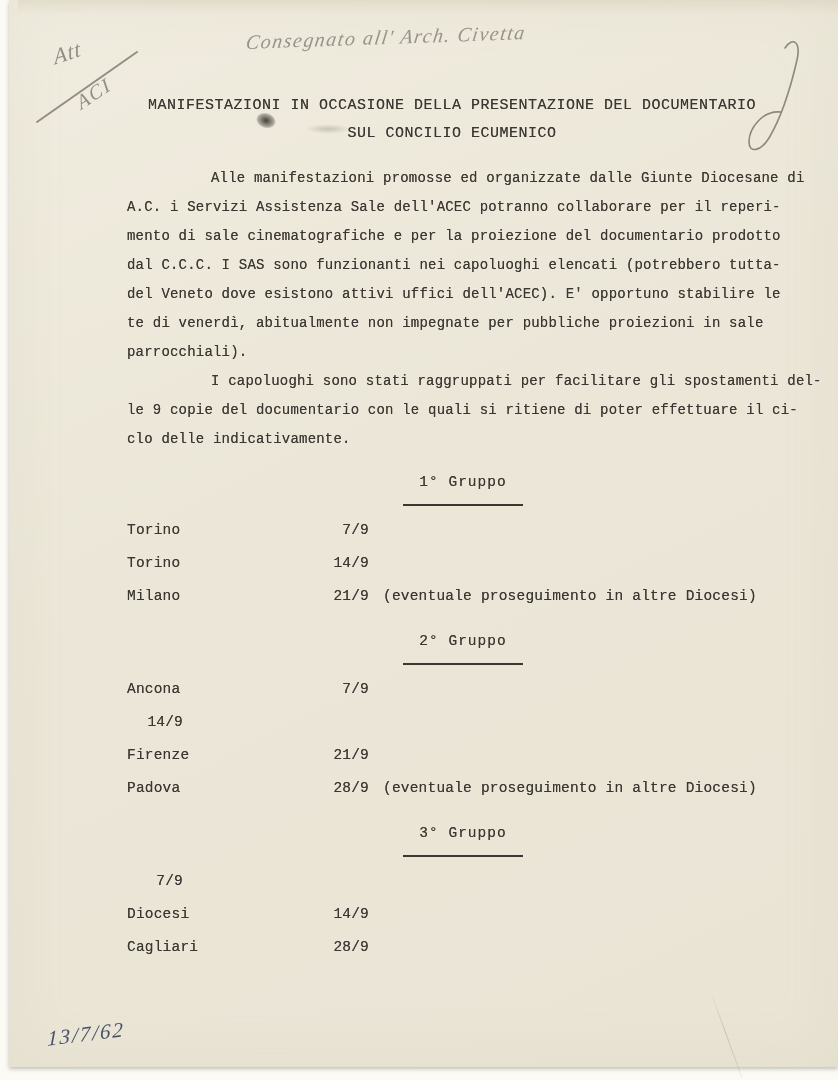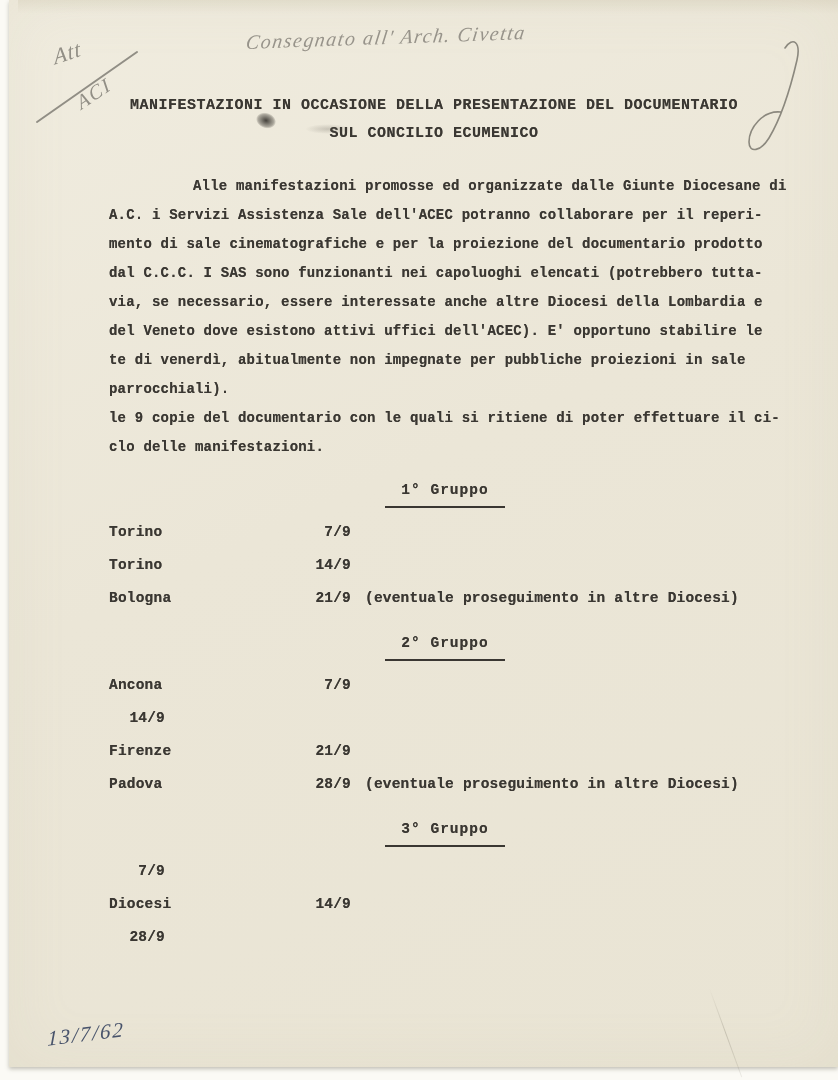--- a/index.html
+++ b/index.html
@@ -12,39 +12,40 @@
   }
   .paper{
     position:absolute;
     left:9px;top:0;right:0;bottom:13px;
     background:linear-gradient(155deg,#f0ecdf 0%,#ebe6d7 45%,#e9e4d4 100%);
     box-shadow:0 2px 4px rgba(90,85,70,.35), inset 0 0 60px rgba(190,180,150,.12);
   }
   
   .tw{
     font-family:"Liberation Mono", monospace;
-    font-weight:bold;
+    font-weight:normal;
     color:#3a3732;
     text-shadow:0 0 .4px rgba(58,55,50,.7);
+    margin-left:18px;
   }
   .title-block{
     position:absolute;left:100px;top:92px;width:650px;
     text-align:center;font-size:15px;line-height:28px;letter-spacing:.5px;
   }
   .doc-flow{
-    position:absolute;left:100px;top:172px;width:672px;
+    position:absolute;left:100px;top:164px;width:672px;
     font-size:14px;line-height:29px;letter-spacing:.2px;
   }
   .paragraph .line{white-space:pre;}
   .paragraph .line.indent{padding-left:84px;}
   .group-section{margin-top:10px;}
   .group-heading-wrap{text-align:center;margin-top:14px;}
   .group-heading{
     display:inline-block;
-    padding:0 16px 1px 16px;
+    padding:0 16px 7px 16px;
     border-bottom:2px solid #3a3732;
     font-size:14.5px;letter-spacing:1px;
   }
   .group-rows{margin-top:8px;}
   .schedule-row{display:flex;line-height:33px;font-size:14.5px;}
   .schedule-row .city{width:186px;}
   .schedule-row .date{width:56px;text-align:right;}
   .schedule-row .note{margin-left:14px;white-space:pre;}
   
   .hand{
@@ -127,44 +128,44 @@
   <div class="ink-smudge"></div>
   <div class="ink-smudge-faint"></div>
 
   <div class="doc-flow tw" style="color: rgb(58, 55, 50);">
     <div>
         <div class="paragraph">
           <div class="line indent">Alle manifestazioni promosse ed organizzate dalle Giunte Diocesane di</div>
           <div class="line">A.C. i Servizi Assistenza Sale dell'ACEC potranno collaborare per il reperi-</div>
           <div class="line">mento di sale cinematografiche e per la proiezione del documentario prodotto</div>
           <div class="line">dal C.C.C. I SAS sono funzionanti nei capoluoghi elencati (potrebbero tutta-</div>
-          <div class="line">via, se necessario, essere interessate anche altre Diocesi della Lombardia e</div>
           <div class="line">del Veneto dove esistono attivi uffici dell'ACEC). E' opportuno stabilire le</div>
           <div class="line">te di venerdì, abitualmente non impegnate per pubbliche proiezioni in sale</div>
           <div class="line">parrocchiali).</div>
         </div>
         <div class="paragraph">
+          <div class="line indent">I capoluoghi sono stati raggruppati per facilitare gli spostamenti del-</div>
           <div class="line">le 9 copie del documentario con le quali si ritiene di poter effettuare il ci-</div>
-          <div class="line">clo delle manifestazioni.</div>
+          <div class="line">clo delle indicativamente.</div>
         </div>
       </div>
     <div>
         <div class="group-section">
           <div class="group-heading-wrap"><div class="group-heading">1° Gruppo</div></div>
           <div class="group-rows">
             <div class="schedule-row">
               <div class="city">Torino</div>
               <div class="date">7/9</div>
             </div>
             <div class="schedule-row">
               <div class="city">Torino</div>
               <div class="date">14/9</div>
             </div>
             <div class="schedule-row">
-              <div class="city">Bologna</div>
+              <div class="city">Milano</div>
               <div class="date">21/9</div>
               <div class="note">(eventuale proseguimento in altre Diocesi)</div>
             </div>
           </div>
         </div>
         <div class="group-section">
           <div class="group-heading-wrap"><div class="group-heading">2° Gruppo</div></div>
           <div class="group-rows">
             <div class="schedule-row">
               <div class="city">Ancona</div>
@@ -188,20 +189,21 @@
           <div class="group-heading-wrap"><div class="group-heading">3° Gruppo</div></div>
           <div class="group-rows">
             <div class="schedule-row">
               <div class="date">7/9</div>
             </div>
             <div class="schedule-row">
               <div class="city">Diocesi</div>
               <div class="date">14/9</div>
             </div>
             <div class="schedule-row">
+              <div class="city">Cagliari</div>
               <div class="date">28/9</div>
             </div>
           </div>
         </div>
       </div>
   </div>
 
   <div class="hand hw-date" style="color: rgb(72, 83, 107);">13/7/62</div>
 
   <div class="crease"></div>

